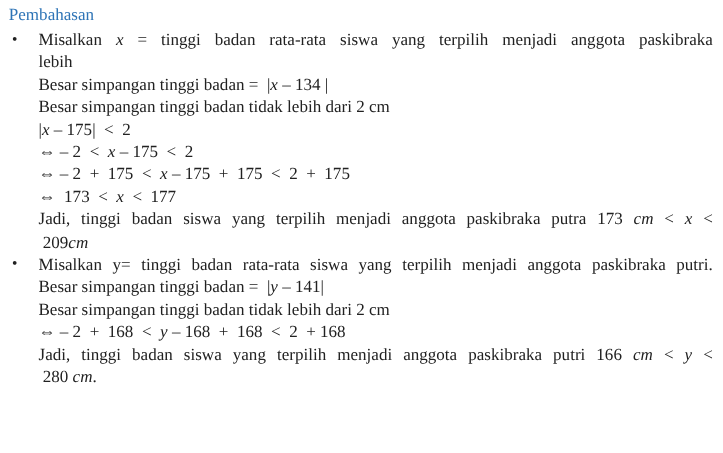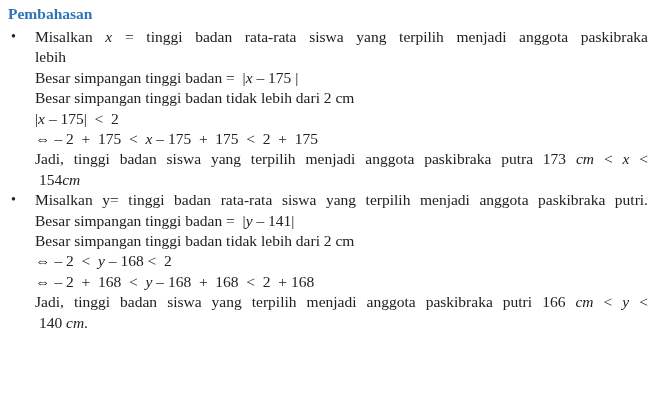--- a/index.html
+++ b/index.html
@@ -15,21 +15,21 @@
     font-size: 15.5px;
     color: #212121;
     overflow: hidden;
   }
   .page {
     box-sizing: border-box;
     width: 657px;
     padding: 4px 9px 0 8px;
   }
   .heading {
-    font-weight: bold;
+    font-weight: normal;
     font-size: 15.5px;
     line-height: 19px;
     margin: 0 0 4px 0;
   }
   .bullet-item {
     display: flex;
     align-items: flex-start;
   }
   .bullet-marker {
     flex: 0 0 27px;
@@ -61,35 +61,36 @@
 
 <div class="page">
 
   <div class="heading" style="color: rgb(46, 116, 182);">Pembahasan</div>
 
   <div class="bullet-item">
     <span class="bullet-marker">•</span>
     <div class="bullet-content">
         <div class="line stretch"><span>Misalkan </span><span class="var">x</span><span> = tinggi badan rata-rata siswa yang terpilih menjadi anggota paskibraka</span></div>
         <div class="line"><span>lebih</span></div>
-        <div class="line"><span>Besar simpangan tinggi badan =  |</span><span class="var">x</span><span> – 175 |</span></div>
+        <div class="line"><span>Besar simpangan tinggi badan =  |</span><span class="var">x</span><span> – 134 |</span></div>
         <div class="line"><span>Besar simpangan tinggi badan tidak lebih dari 2 cm</span></div>
         <div class="line"><span>|</span><span class="var">x</span><span> – 175|  &lt;  2</span></div>
+        <div class="line"><span>⇔ – 2  &lt;  </span><span class="var">x</span><span> – 175  &lt;  2</span></div>
         <div class="line"><span>⇔ – 2  +  175  &lt;  </span><span class="var">x</span><span> – 175  +  175  &lt;  2  +  175</span></div>
+        <div class="line"><span>⇔  173  &lt;  </span><span class="var">x</span><span>  &lt;  177</span></div>
         <div class="line stretch"><span>Jadi, tinggi badan siswa yang terpilih menjadi anggota paskibraka putra 173 </span><span class="var">cm</span><span> &lt; </span><span class="var">x</span><span> &lt;</span></div>
-        <div class="line"><span> 154</span><span class="var">cm</span></div>
+        <div class="line"><span> 209</span><span class="var">cm</span></div>
       </div>
   </div>
 
   <div class="bullet-item">
     <span class="bullet-marker">•</span>
     <div class="bullet-content">
         <div class="line stretch"><span>Misalkan y= tinggi badan rata-rata siswa yang terpilih menjadi anggota paskibraka putri.</span></div>
         <div class="line"><span>Besar simpangan tinggi badan =  |</span><span class="var">y</span><span> – 141|</span></div>
         <div class="line"><span>Besar simpangan tinggi badan tidak lebih dari 2 cm</span></div>
-        <div class="line"><span>⇔ – 2  &lt;  </span><span class="var">y</span><span> – 168 &lt;  2</span></div>
         <div class="line"><span>⇔ – 2  +  168  &lt;  </span><span class="var">y</span><span> – 168  +  168  &lt;  2  + 168</span></div>
         <div class="line stretch"><span>Jadi, tinggi badan siswa yang terpilih menjadi anggota paskibraka putri 166 </span><span class="var">cm</span><span> &lt; </span><span class="var">y</span><span> &lt;</span></div>
-        <div class="line"><span> 140 </span><span class="var">cm</span><span>.</span></div>
+        <div class="line"><span> 280 </span><span class="var">cm</span><span>.</span></div>
       </div>
   </div>
 
 </div>
 
 </body></html>

